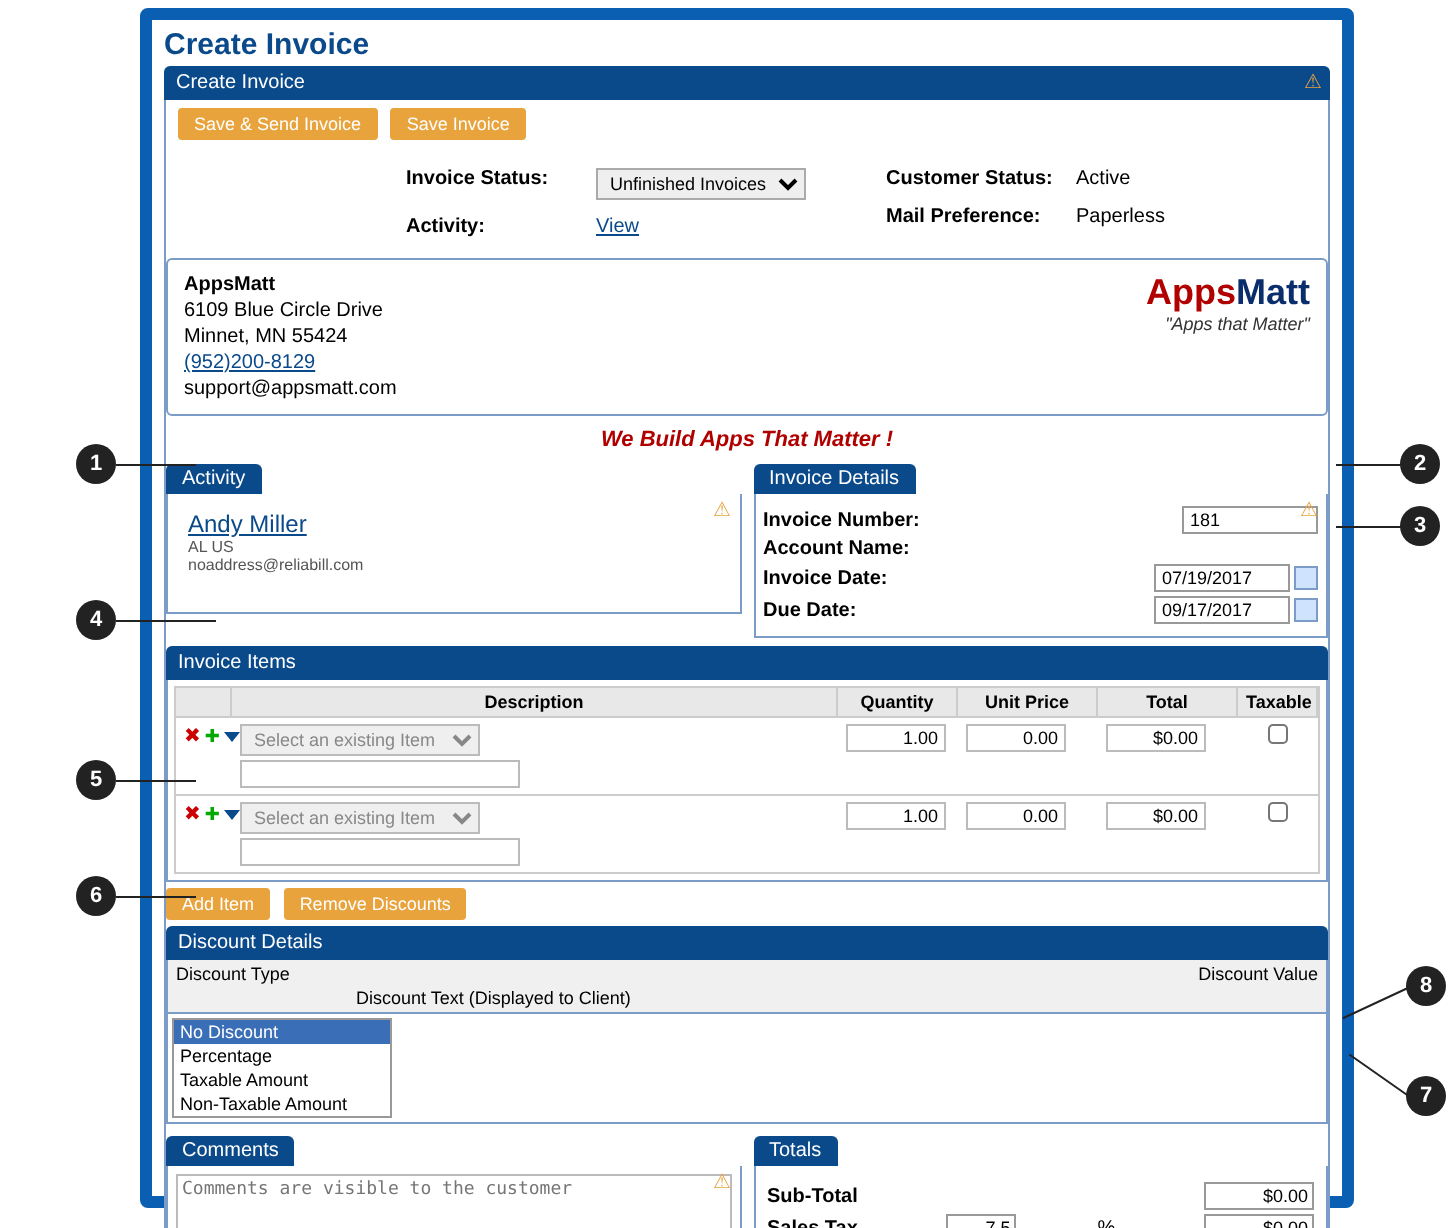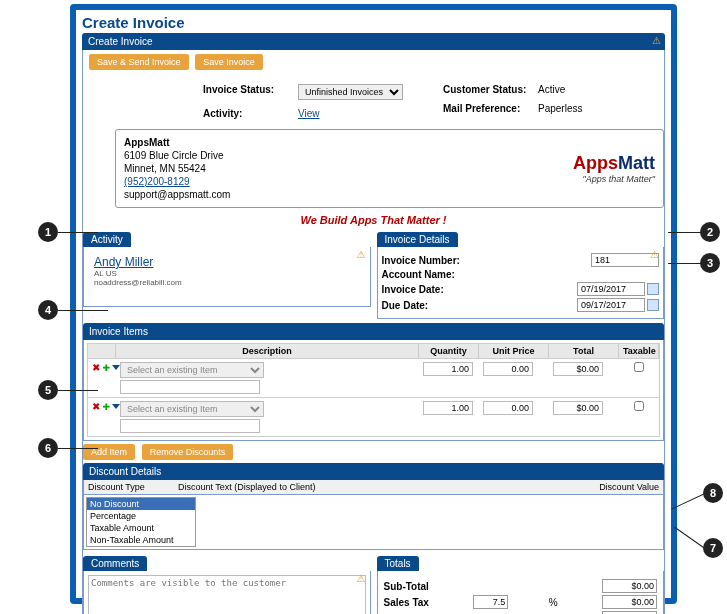--- a/index.html
+++ b/index.html
@@ -11,21 +11,21 @@
 .panel-body { border: 1px solid #7a9cc6; border-top: none; background: #fff; padding: 4px; }
 .btn { background: #e8a33d; color: #fff; border: none; padding: 3px 8px; font-size: 9px; cursor: pointer; border-radius: 2px; }
 .btn-row { padding: 4px 6px; }
 .btn-row .btn { margin-right: 4px; }
 .content { padding: 0 6px 6px 6px; }
 .meta-row { display: flex; font-size: 10px; padding: 2px 0; }
 .meta-label { font-weight: bold; min-width: 95px; }
 .meta-row2 { display: flex; gap: 40px; padding-left: 120px; margin-top: 8px;}
 .meta-col { display: flex; flex-direction: column; gap: 4px; }
 select.small { font-size: 9px; border: 1px solid #aaa; padding: 1px 2px; }
-.company-block { display: flex; justify-content: space-between; align-items: center; border: 1px solid #7a9cc6; border-radius: 3px; padding: 6px 8px; margin-top: 8px; margin-left: 32px; }
+.company-block { display: flex; justify-content: space-between; align-items: flex-start; border: 1px solid #7a9cc6; border-radius: 3px; padding: 6px 8px; margin-top: 8px; }
 .company-info { font-size: 10px; line-height: 1.3; }
 .company-info .name { font-weight: bold; }
 .company-info a { color: #0a4a8a; text-decoration: underline; }
 .logo-box { text-align: right; }
 .logo-text { font-size: 18px; font-weight: bold; }
 .logo-apps { color: #b10000; }
 .logo-matt { color: #0a2d6b; }
 .logo-tag { font-size: 9px; font-style: italic; color: #333; }
 .tagline { text-align: center; color: #b10000; font-weight: bold; font-size: 11px; font-style: italic; padding: 6px 0 4px; }
 .two-col { display: flex; gap: 6px; margin-top: 2px; }
@@ -44,28 +44,28 @@
 .col-qty { width: 60px; }
 .col-price { width: 70px; }
 .col-total { width: 70px; }
 .col-tax { width: 40px; }
 .item-row { display: flex; border: 1px solid #ccc; border-top: none; padding: 3px 0; align-items: flex-start; }
 .item-row > div { padding: 0 4px; }
 .ctrl-icons { display: flex; gap: 2px; font-size: 10px; align-items: center; }
 .del-icon { color: #c00; cursor: pointer; }
 .add-icon { color: #0a0; cursor: pointer; font-size: 9px; }
 .tri-icon { width: 0; height: 0; border-left: 4px solid transparent; border-right: 4px solid transparent; border-top: 5px solid #0a4a8a; display: inline-block; cursor: pointer; }
-.item-select { font-size: 9px; color: #888; border: 1px solid #bbb; padding: 1px 2px; width: 144px; }
+.item-select { font-size: 9px; color: #888; border: 1px solid #bbb; padding: 1px 2px; width: 120px; }
 .item-input { font-size: 9px; border: 1px solid #bbb; padding: 1px 3px; width: 50px; text-align: right; }
 .item-desc-input { font-size: 9px; border: 1px solid #bbb; padding: 1px 3px; width: 140px; margin-top: 2px; }
 .checkbox { width: 10px; height: 10px; }
 .discount-section .panel-body { padding: 0; }
 .discount-head-row { display: flex; border-bottom: 1px solid #7a9cc6; font-size: 9px; padding: 2px 4px; background: #f0f0f0; }
 .discount-head-row > div:first-child { width: 90px; }
-.discount-head-row > div:nth-child(2) { flex: 1; }
+.discount-head-row > div:nth-child(2) { flex: 1; margin-top: 12px; }
 .discount-head-row > div:last-child { width: 90px; text-align: right; }
 .discount-dropdown { position: relative; font-size: 9px; border: 1px solid #999; background: #fff; width: 110px; margin: 2px; }
 .discount-dropdown div { padding: 1px 3px; cursor: pointer; }
 .discount-dropdown .selected { background: #3a6fb7; color: #fff; }
 .comments-body textarea { width: 100%; height: 40px; border: 1px solid #bbb; font-size: 9px; color: #888; padding: 2px; resize: none; }
 .totals-body { font-size: 10px; padding: 6px; }
 .total-row { display: flex; justify-content: space-between; align-items: center; margin: 2px 0; }
 .total-row label { font-weight: bold; margin-right: 6px; }
 .total-row input { width: 55px; font-size: 9px; text-align: right; border: 1px solid #999; padding: 1px 2px; }
 .tax-input { width: 35px !important; margin-right: 2px; }

